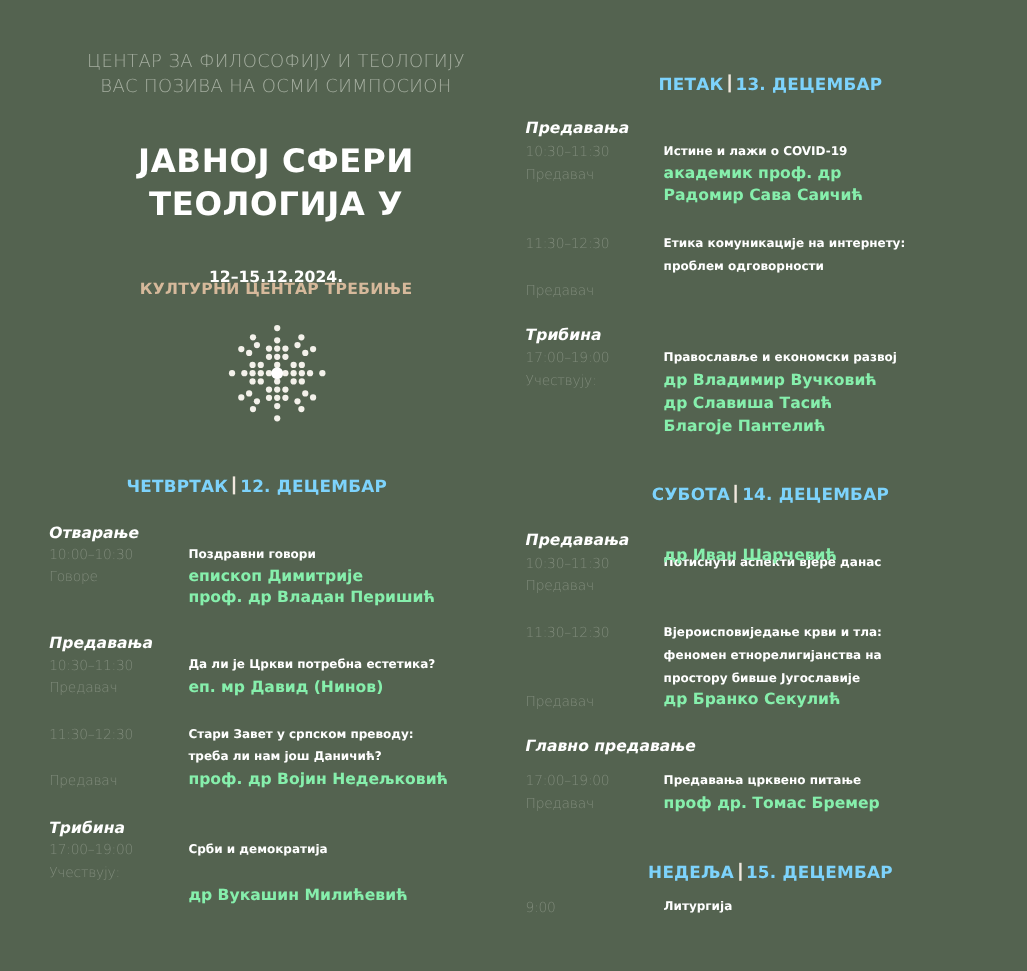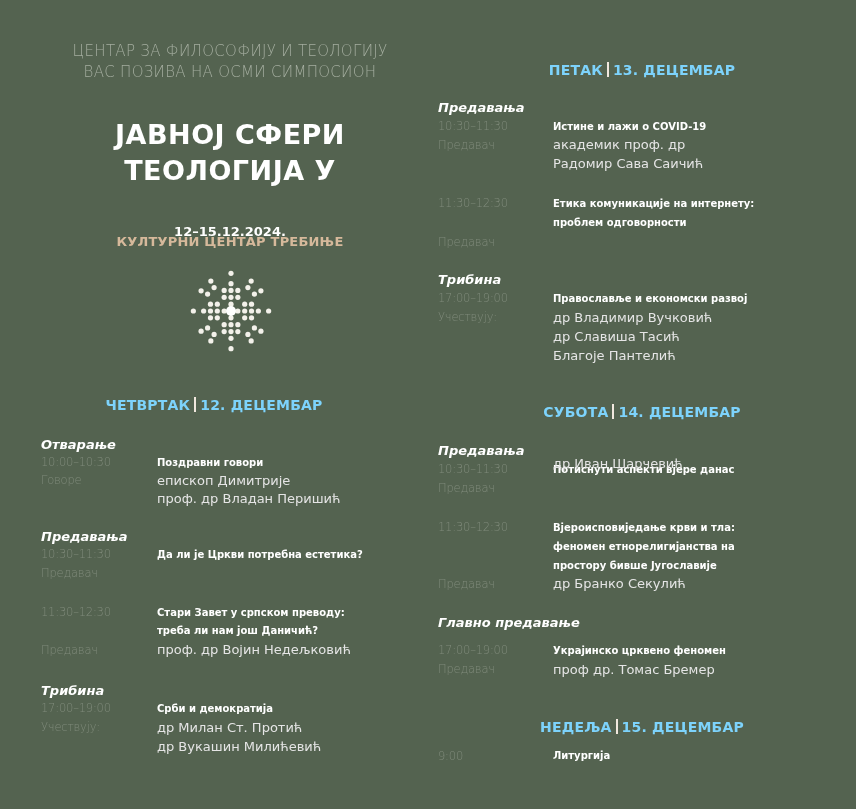--- a/index.html
+++ b/index.html
@@ -27,21 +27,21 @@
   .day-header { position: absolute; width: 428px; text-align: center; font-weight: bold;
     font-size: 14px; color: #7dd3fc; letter-spacing: 0.2px; }
   .day-header .sep { display: inline-block; width: 2px; height: 15px; background: #f1e8de;
     vertical-align: -2px; margin: 0 4px; }
 
   .section-label { position: absolute; font-weight: bold; font-style: italic; font-size: 13px; color: #ffffff; }
 
   .time, .role { position: absolute; font-size: 11.5px; color: #7f8a7a; font-weight: 300; letter-spacing: -0.2px; }
 
   .talk-title { position: absolute; font-weight: bold; font-size: 10px; color: #ffffff; line-height: 18px; }
-  .speaker { position: absolute; font-weight: normal; font-size: 13px; color: #e5e5e5; line-height: 18px; }
+  .speaker { position: absolute; font-weight: bold; font-size: 13px; color: #86efac; line-height: 18px; }
 </style>
 </head>
 <body>
 
 <div class="col-left">
   <div class="inviter">
     <div>ЦЕНТАР ЗА ФИЛОСОФИЈУ И ТЕОЛОГИЈУ</div>
     <div>ВАС ПОЗИВА НА ОСМИ СИМПОСИОН</div>
   </div>
   <div class="title">
@@ -115,32 +115,32 @@
   <div class="time" style="left:41px; top:455px;">10:00–10:30</div>
   <div class="role" style="left:41px; top:473px;">Говоре</div>
   <div class="talk-title" style="left:157px; top:454px;">Поздравни говори</div>
   <div class="speaker" style="left:157px; top:472px;">епископ Димитрије</div>
   <div class="speaker" style="left:157px; top:490px;">проф. др Владан Перишић</div>
 
   <div class="section-label" style="left:41px; top:529px;">Предавања</div>
   <div class="time" style="left:41px; top:547px;">10:30–11:30</div>
   <div class="role" style="left:41px; top:566px;">Предавач</div>
   <div class="talk-title" style="left:157px; top:546px;">Да ли је Цркви потребна естетика?</div>
+  <div class="speaker" style="left:157px; top:565px;">еп. мр Давид (Нинов)</div>
 
   <div class="time" style="left:41px; top:605px;">11:30–12:30</div>
   <div class="talk-title" style="left:157px; top:604px;">Стари Завет у српском преводу:</div>
   <div class="talk-title" style="left:157px; top:622px;">треба ли нам још Даничић?</div>
   <div class="role" style="left:41px; top:643px;">Предавач</div>
   <div class="speaker" style="left:157px; top:641px;">проф. др Војин Недељковић</div>
 
   <div class="section-label" style="left:41px; top:683px;">Трибина</div>
   <div class="time" style="left:41px; top:701px;">17:00–19:00</div>
   <div class="role" style="left:41px; top:720px;">Учествују:</div>
   <div class="talk-title" style="left:157px; top:700px;">Срби и демократија</div>
-  <div class="speaker" style="left:157px; top:719px;">др Милан Ст. Протић</div>
   <div class="speaker" style="left:157px; top:738px;">др Вукашин Милићевић</div>
 </div>
 
 <div class="col-right">
 
   <div class="day-header" style="left:0; top:62px;">
     <span>ПЕТАК</span><span class="sep"></span><span>13. ДЕЦЕМБАР</span>
   </div>
 
   <div class="section-label" style="left:10px; top:100px;">Предавања</div>
@@ -176,21 +176,21 @@
   <div class="time" style="left:10px; top:520px;">11:30–12:30</div>
   <div class="talk-title" style="left:125px; top:519px;">Вјероисповиједање крви и тла:</div>
   <div class="talk-title" style="left:125px; top:538px;">феномен етнорелигијанства на</div>
   <div class="talk-title" style="left:125px; top:557px;">простору бивше Југославије</div>
   <div class="role" style="left:10px; top:577px;">Предавач</div>
   <div class="speaker" style="left:125px; top:575px;">др Бранко Секулић</div>
 
   <div class="section-label" style="left:10px; top:615px;">Главно предавање</div>
   <div class="time" style="left:10px; top:643px;">17:00–19:00</div>
   <div class="role" style="left:10px; top:662px;">Предавач</div>
-  <div class="talk-title" style="left:125px; top:642px;">Украјинско црквено феномен</div>
+  <div class="talk-title" style="left:125px; top:642px;">Предавања црквено питање</div>
   <div class="speaker" style="left:125px; top:661px;">проф др. Томас Бремер</div>
 
   <div class="day-header" style="left:0; top:719px;">
     <span>НЕДЕЉА</span><span class="sep"></span><span>15. ДЕЦЕМБАР</span>
   </div>
   <div class="time" style="left:10px; top:749px;">9:00</div>
   <div class="talk-title" style="left:125px; top:747px;">Литургија</div>
 </div>
 
 </body></html>

